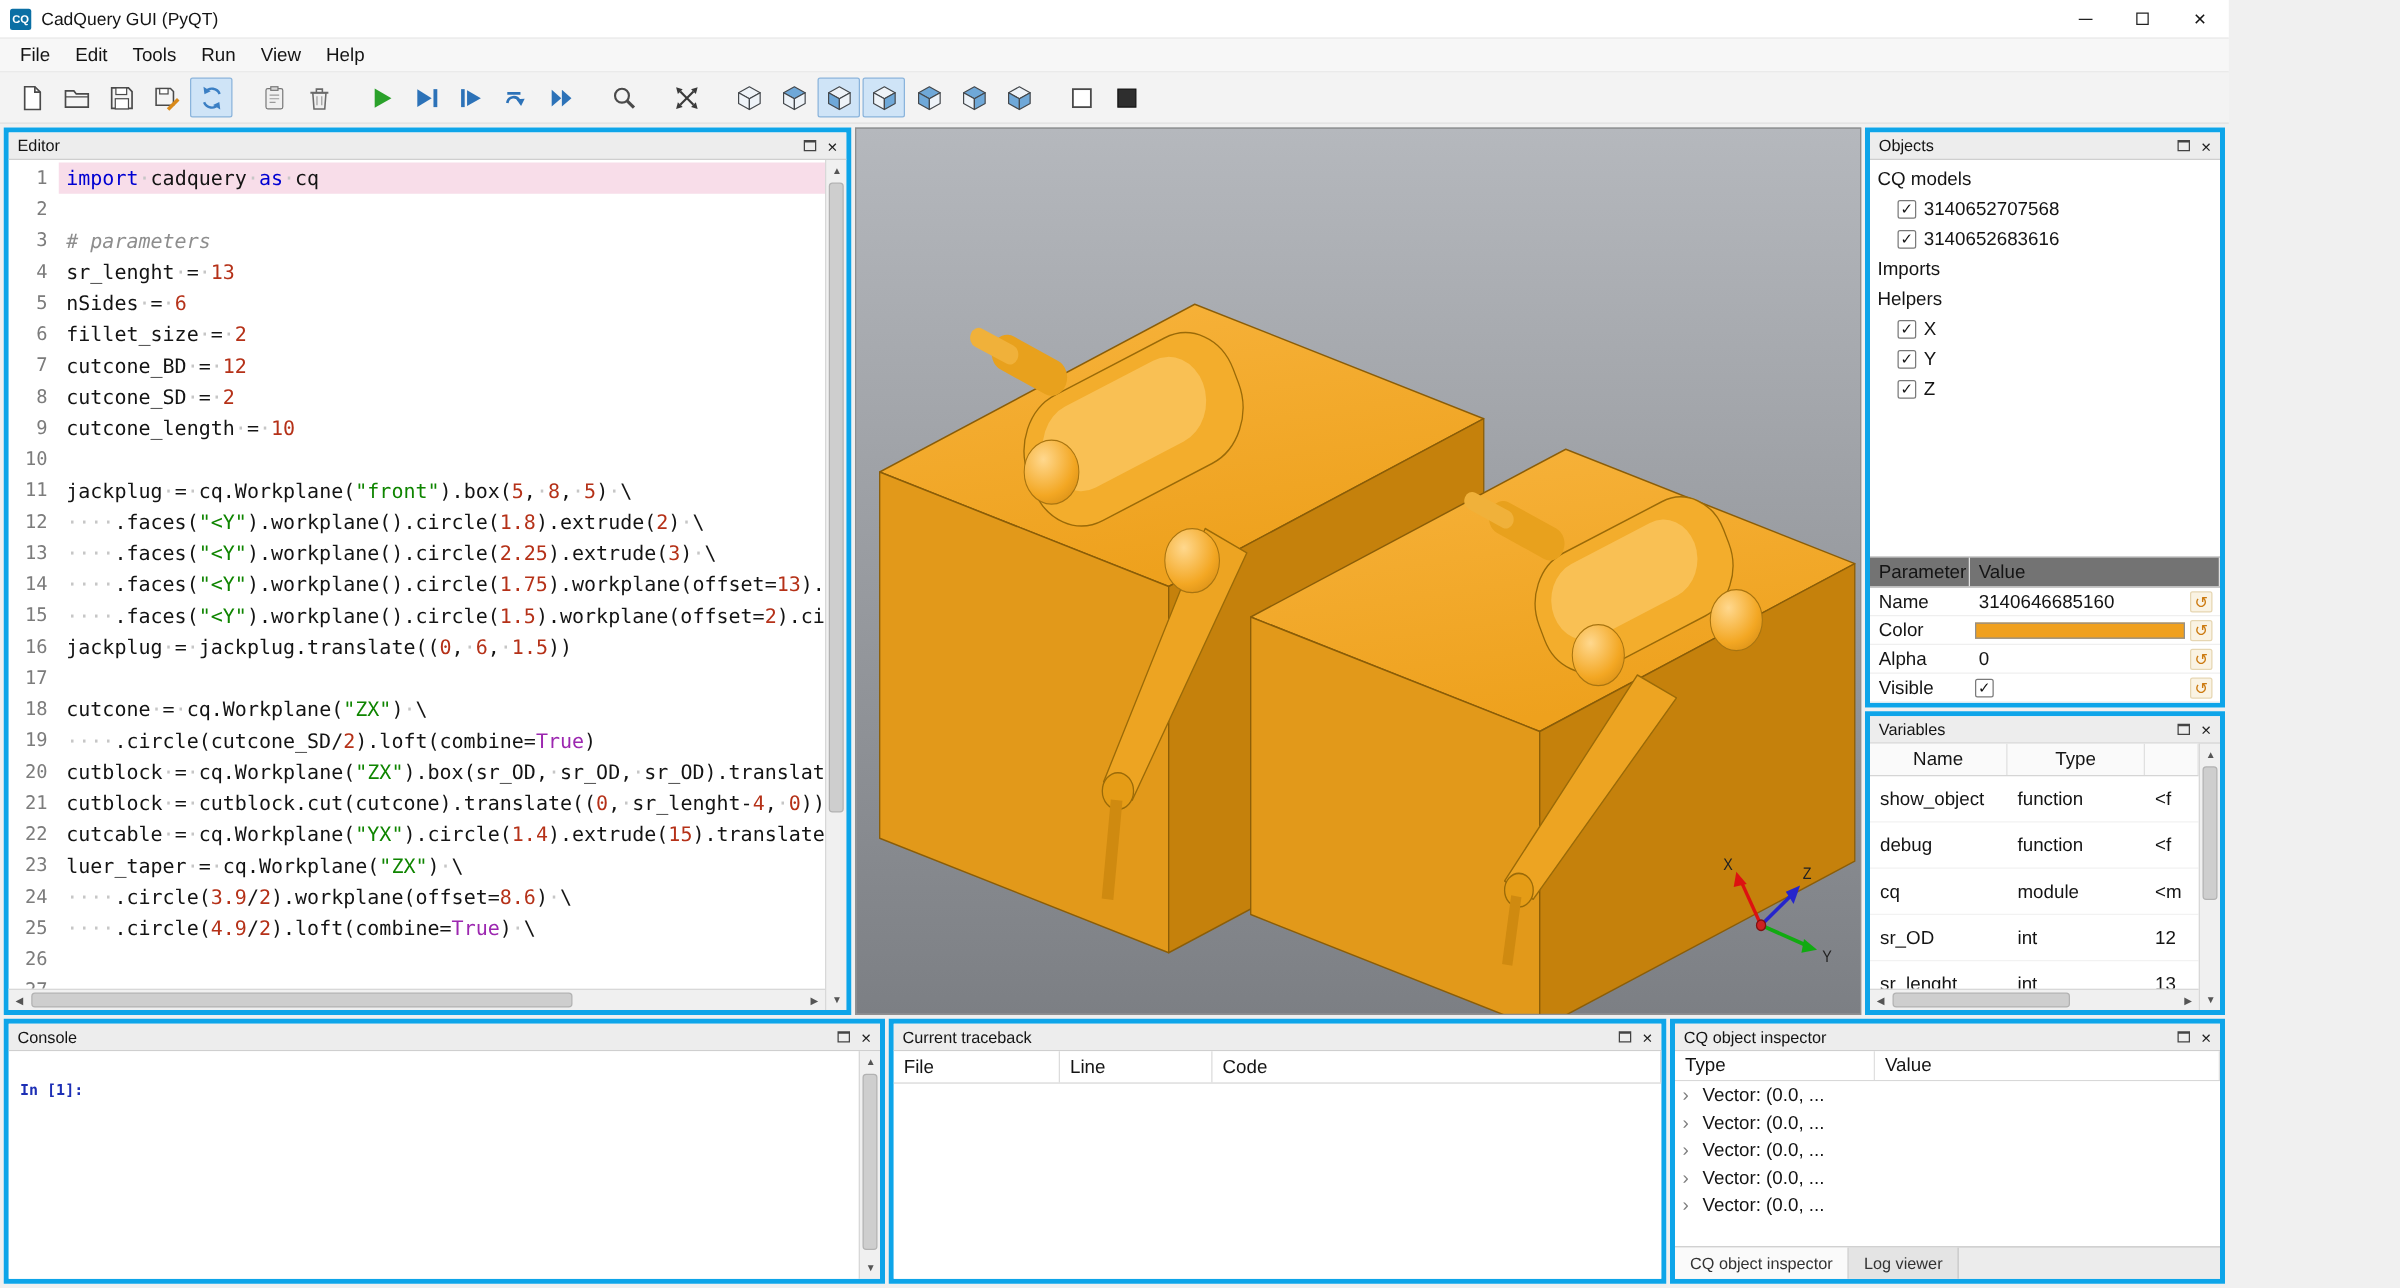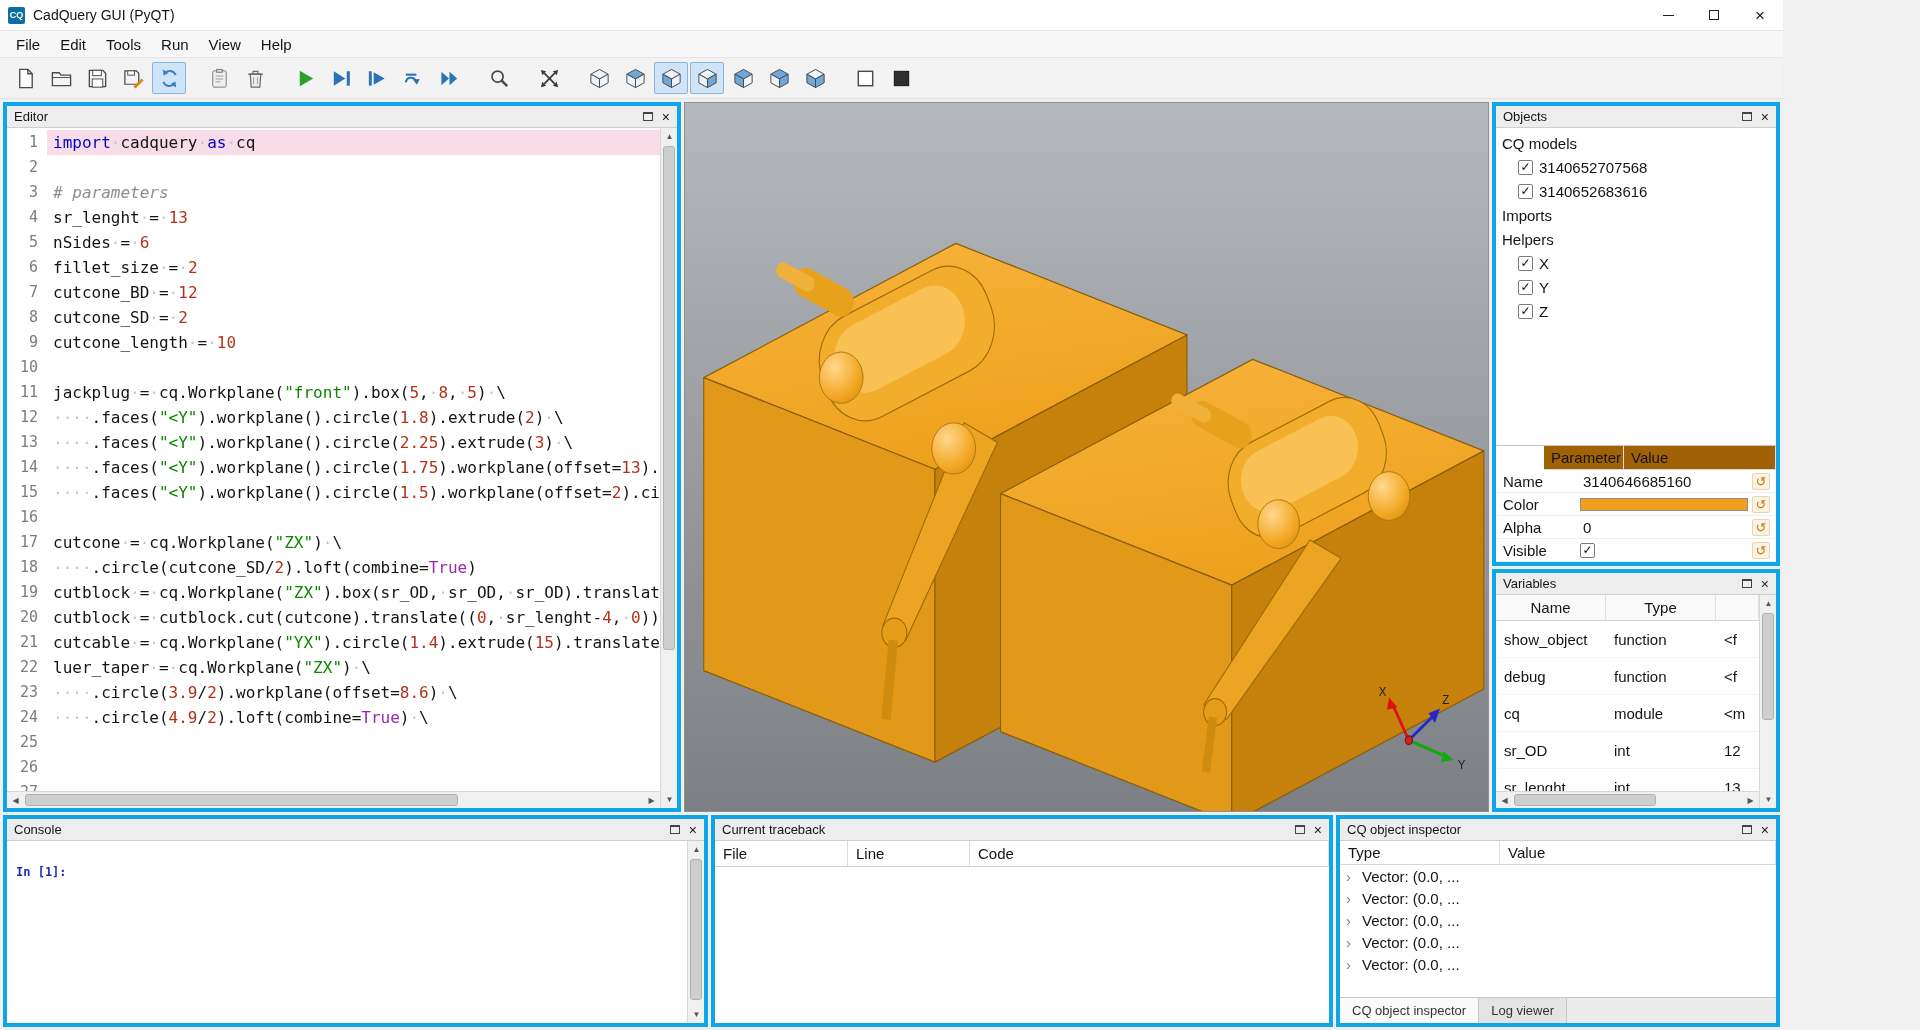--- a/index.html
+++ b/index.html
@@ -69,21 +69,21 @@
 
 
 #right-col{flex:0 0 288px;display:flex;flex-direction:column;gap:3px;}
 #objects-panel{flex:0 0 464px;}
 #variables-panel{flex:1;}
 .tree{flex:1;background:#fff;padding:3px 6px;font-size:15px;overflow:hidden;}
 .tree-row{display:flex;align-items:center;height:24px;gap:6px;}
 .ind{margin-left:16px;}
 .cb{width:15px;height:15px;flex:0 0 15px;border:1px solid #7a7a7a;background:#fff;display:flex;align-items:center;justify-content:center;font-size:12px;color:#101010;border-radius:2px;}
 .props{background:#fff;border-top:1px solid #c2c2c2;font-size:15px;}
-.props-head{display:grid;grid-template-columns:80px 1fr;height:24px;background:#a16207;border-bottom:1px solid #d8d8d8;margin-left:48px;}
+.props-head{display:grid;grid-template-columns:80px 1fr;height:24px;background:#737373;border-bottom:1px solid #d8d8d8;}
 .props-head span{display:flex;align-items:center;padding-left:7px;border-right:1px solid #e0e0e0;}
 .prop-row{display:grid;grid-template-columns:80px 1fr 24px;height:23px;align-items:center;border-bottom:1px solid #efefef;}
 .prop-row .pl{padding-left:7px;}
 #color-swatch{height:13px;margin:0 4px;border:1px solid #8f8f8f;}
 .revert{width:18px;height:17px;display:flex;align-items:center;justify-content:center;color:#cc7a10;font-size:13px;border:1px solid #e6d6b2;background:#faf3e3;border-radius:2px;margin-right:2px;}
 
 
 .vars-main{flex:1;display:flex;min-height:0;}
 .vars-left{flex:1;display:flex;flex-direction:column;min-width:0;background:#fff;}
 .vars-head{flex:0 0 26px;display:grid;grid-template-columns:110px 110px 1fr;background:#fafafa;border-bottom:1px solid #d5d5d5;font-size:15px;}
@@ -351,20 +351,21 @@
                 <div class="code-line"><span>fillet_size</span><span class="tk-w">·</span><span>=</span><span class="tk-w">·</span><span class="tk-n">2</span></div>
                 <div class="code-line"><span>cutcone_BD</span><span class="tk-w">·</span><span>=</span><span class="tk-w">·</span><span class="tk-n">12</span></div>
                 <div class="code-line"><span>cutcone_SD</span><span class="tk-w">·</span><span>=</span><span class="tk-w">·</span><span class="tk-n">2</span></div>
                 <div class="code-line"><span>cutcone_length</span><span class="tk-w">·</span><span>=</span><span class="tk-w">·</span><span class="tk-n">10</span></div>
                 <div class="code-line"></div>
                 <div class="code-line"><span>jackplug</span><span class="tk-w">·</span><span>=</span><span class="tk-w">·</span><span>cq.Workplane(</span><span class="tk-s">"front"</span><span>).box(</span><span class="tk-n">5</span><span>,</span><span class="tk-w">·</span><span class="tk-n">8</span><span>,</span><span class="tk-w">·</span><span class="tk-n">5</span><span>)</span><span class="tk-w">·</span><span>\</span></div>
                 <div class="code-line"><span class="tk-w">····</span><span>.faces(</span><span class="tk-s">"&lt;Y"</span><span>).workplane().circle(</span><span class="tk-n">1.8</span><span>).extrude(</span><span class="tk-n">2</span><span>)</span><span class="tk-w">·</span><span>\</span></div>
                 <div class="code-line"><span class="tk-w">····</span><span>.faces(</span><span class="tk-s">"&lt;Y"</span><span>).workplane().circle(</span><span class="tk-n">2.25</span><span>).extrude(</span><span class="tk-n">3</span><span>)</span><span class="tk-w">·</span><span>\</span></div>
                 <div class="code-line"><span class="tk-w">····</span><span>.faces(</span><span class="tk-s">"&lt;Y"</span><span>).workplane().circle(</span><span class="tk-n">1.75</span><span>).workplane(offset=</span><span class="tk-n">13</span><span>).circl(</span></div>
                 <div class="code-line"><span class="tk-w">····</span><span>.faces(</span><span class="tk-s">"&lt;Y"</span><span>).workplane().circle(</span><span class="tk-n">1.5</span><span>).workplane(offset=</span><span class="tk-n">2</span><span>).circle((</span></div>
+                <div class="code-line"><span>jackplug</span><span class="tk-w">·</span><span>=</span><span class="tk-w">·</span><span>jackplug.translate((</span><span class="tk-n">0</span><span>,</span><span class="tk-w">·</span><span class="tk-n">6</span><span>,</span><span class="tk-w">·</span><span class="tk-n">1.5</span><span>))</span></div>
                 <div class="code-line"></div>
                 <div class="code-line"><span>cutcone</span><span class="tk-w">·</span><span>=</span><span class="tk-w">·</span><span>cq.Workplane(</span><span class="tk-s">"ZX"</span><span>)</span><span class="tk-w">·</span><span>\</span></div>
                 <div class="code-line"><span class="tk-w">····</span><span>.circle(cutcone_SD/</span><span class="tk-n">2</span><span>).loft(combine=</span><span class="tk-t">True</span><span>)</span></div>
                 <div class="code-line"><span>cutblock</span><span class="tk-w">·</span><span>=</span><span class="tk-w">·</span><span>cq.Workplane(</span><span class="tk-s">"ZX"</span><span>).box(sr_OD,</span><span class="tk-w">·</span><span>sr_OD,</span><span class="tk-w">·</span><span>sr_OD).translate</span></div>
                 <div class="code-line"><span>cutblock</span><span class="tk-w">·</span><span>=</span><span class="tk-w">·</span><span>cutblock.cut(cutcone).translate((</span><span class="tk-n">0</span><span>,</span><span class="tk-w">·</span><span>sr_lenght-</span><span class="tk-n">4</span><span>,</span><span class="tk-w">·</span><span class="tk-n">0</span><span>))</span></div>
                 <div class="code-line"><span>cutcable</span><span class="tk-w">·</span><span>=</span><span class="tk-w">·</span><span>cq.Workplane(</span><span class="tk-s">"YX"</span><span>).circle(</span><span class="tk-n">1.4</span><span>).extrude(</span><span class="tk-n">15</span><span>).translate((</span></div>
                 <div class="code-line"><span>luer_taper</span><span class="tk-w">·</span><span>=</span><span class="tk-w">·</span><span>cq.Workplane(</span><span class="tk-s">"ZX"</span><span>)</span><span class="tk-w">·</span><span>\</span></div>
                 <div class="code-line"><span class="tk-w">····</span><span>.circle(</span><span class="tk-n">3.9</span><span>/</span><span class="tk-n">2</span><span>).workplane(offset=</span><span class="tk-n">8.6</span><span>)</span><span class="tk-w">·</span><span>\</span></div>
                 <div class="code-line"><span class="tk-w">····</span><span>.circle(</span><span class="tk-n">4.9</span><span>/</span><span class="tk-n">2</span><span>).loft(combine=</span><span class="tk-t">True</span><span>)</span><span class="tk-w">·</span><span>\</span></div>
               </div>

